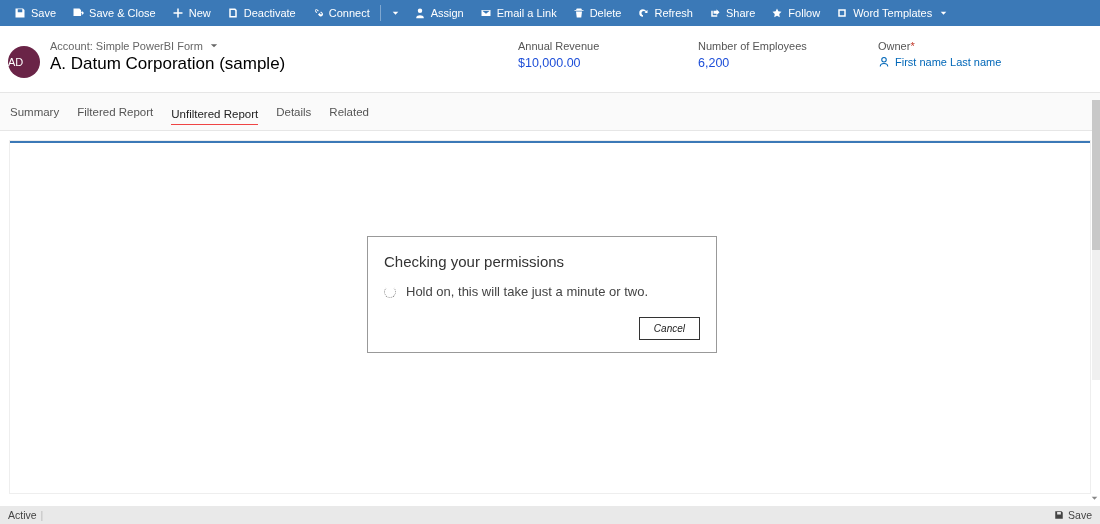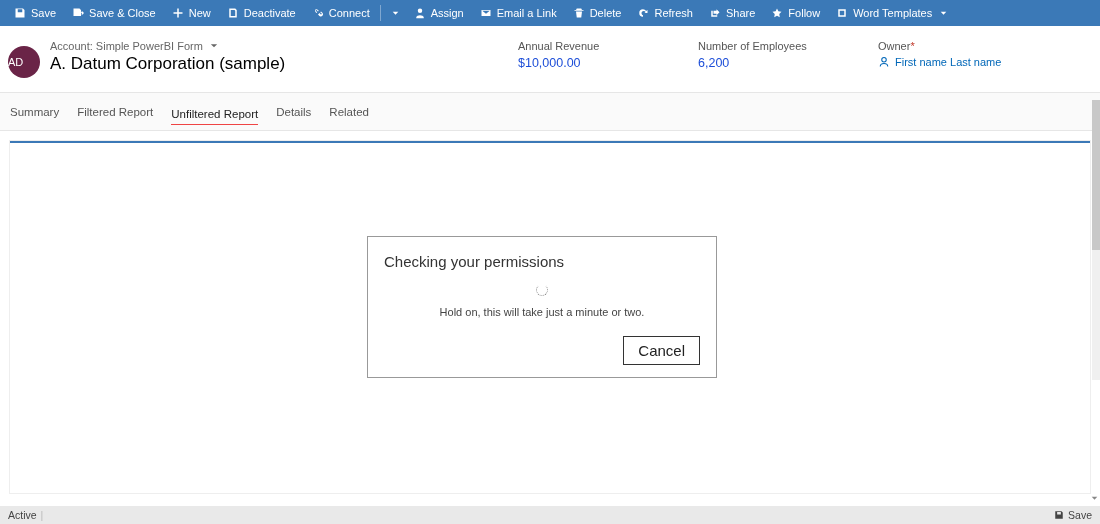--- a/index.html
+++ b/index.html
@@ -35,24 +35,24 @@
     font-size: 11.5px; color: #555; background: #fafafa; }
   .tab { padding: 10px 0; cursor: pointer; }
   .tab.active { color: #222; border-bottom: 1px solid #ef4444; padding-bottom: 4px; }
   
   .contentwrap { padding: 10px; position: relative; height: calc(100% - 26px - 70px - 38px - 18px); }
   .card { border-top: 2px solid #3B79B7; background: #fff; height: 100%; box-shadow: 0 0 0 1px #eee; position: relative; }
   
   .modal { position: absolute; width: 350px; background: #fff; border: 1px solid #999;
     left: 367px; top: 236px; padding: 16px 16px 12px 16px; }
   .modal h3 { font-size: 15px; font-weight: 400; color: #333; margin-bottom: 14px; }
-  .modal-body { display: flex; align-items: center; gap: 10px; color: #444; font-size: 11px; flex-direction: column; }
+  .modal-body { display: flex; align-items: center; gap: 10px; color: #444; font-size: 13px; }
   .spinner { width: 12px; height: 12px; border: 1px dotted #888; border-radius: 50%; border-top-color: transparent; }
   .modal-footer { display: flex; justify-content: flex-end; margin-top: 18px; }
-  .btn { border: 1px solid #333; background: #fff; color: #222; font-size: 15px; padding: 5px 14px; cursor: pointer; }
+  .btn { border: 1px solid #333; background: #fff; color: #222; font-size: 10px; padding: 5px 14px; cursor: pointer; font-style: italic; }
   
   .statusbar { position: absolute; bottom: 0; left: 0; right: 0; height: 18px; background: #E9E9E9;
     display: flex; align-items: center; justify-content: space-between; font-size: 10.5px; color: #444; padding: 0 8px; }
   .status-left { display: flex; align-items: center; gap: 4px; }
   .status-right { display: flex; align-items: center; gap: 4px; cursor: pointer; }
   .status-right svg { width: 10px; height: 10px; fill: #444; }
   .sep { color: #bbb; }
   
   .vscroll { position: absolute; top: 100px; right: 0; width: 8px; height: 280px; background: #f0f0f0; }
   .vscroll-thumb { position: absolute; top: 0; width: 8px; height: 150px; background: #c8c8c8; }

